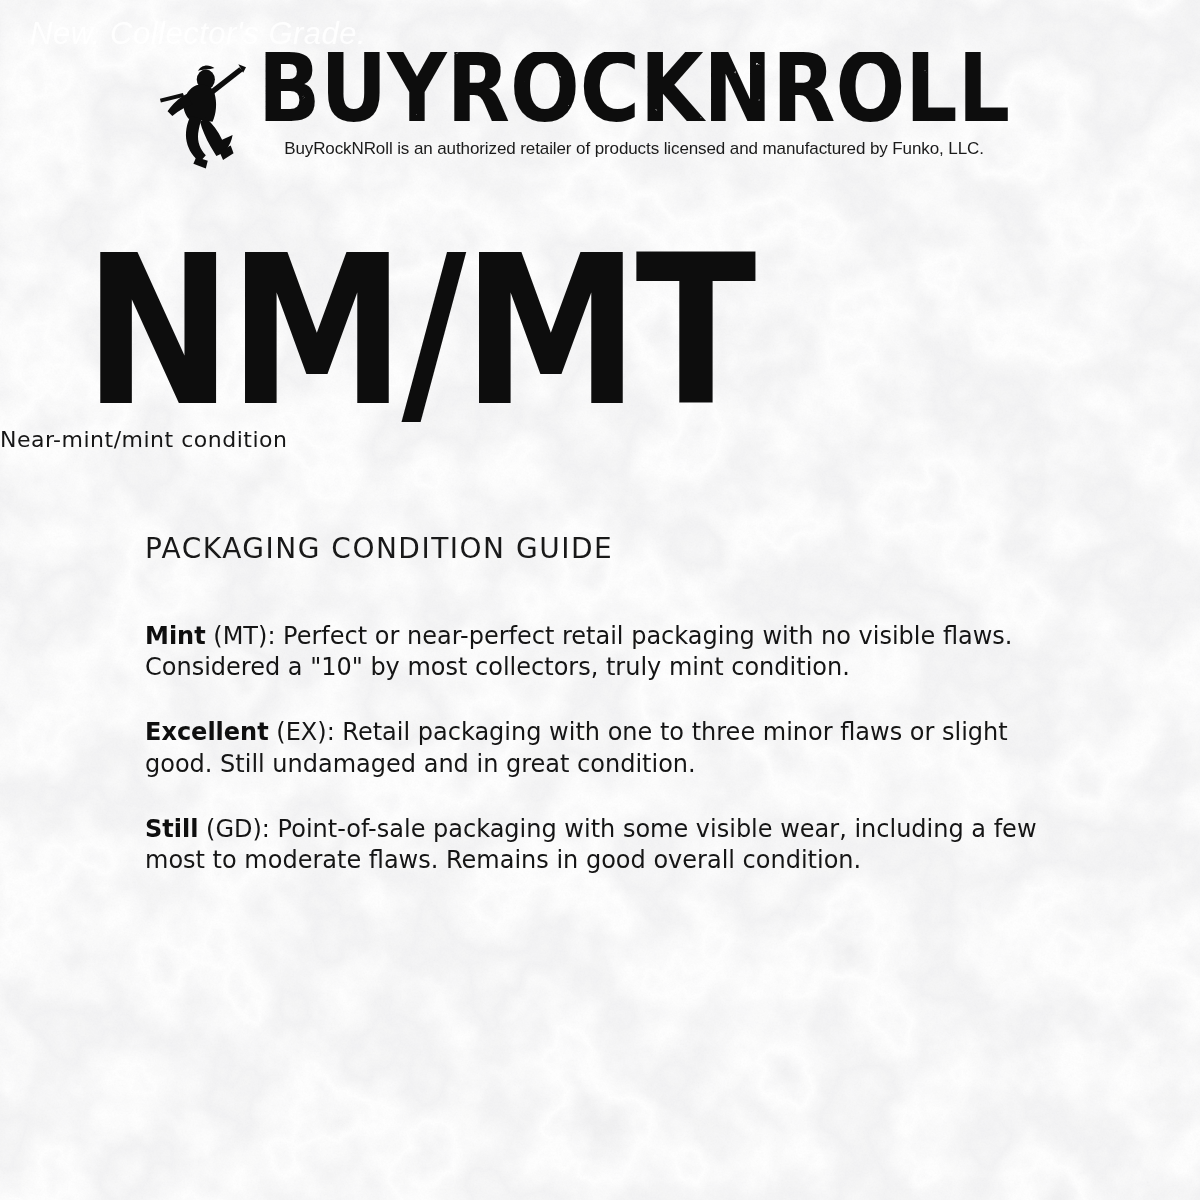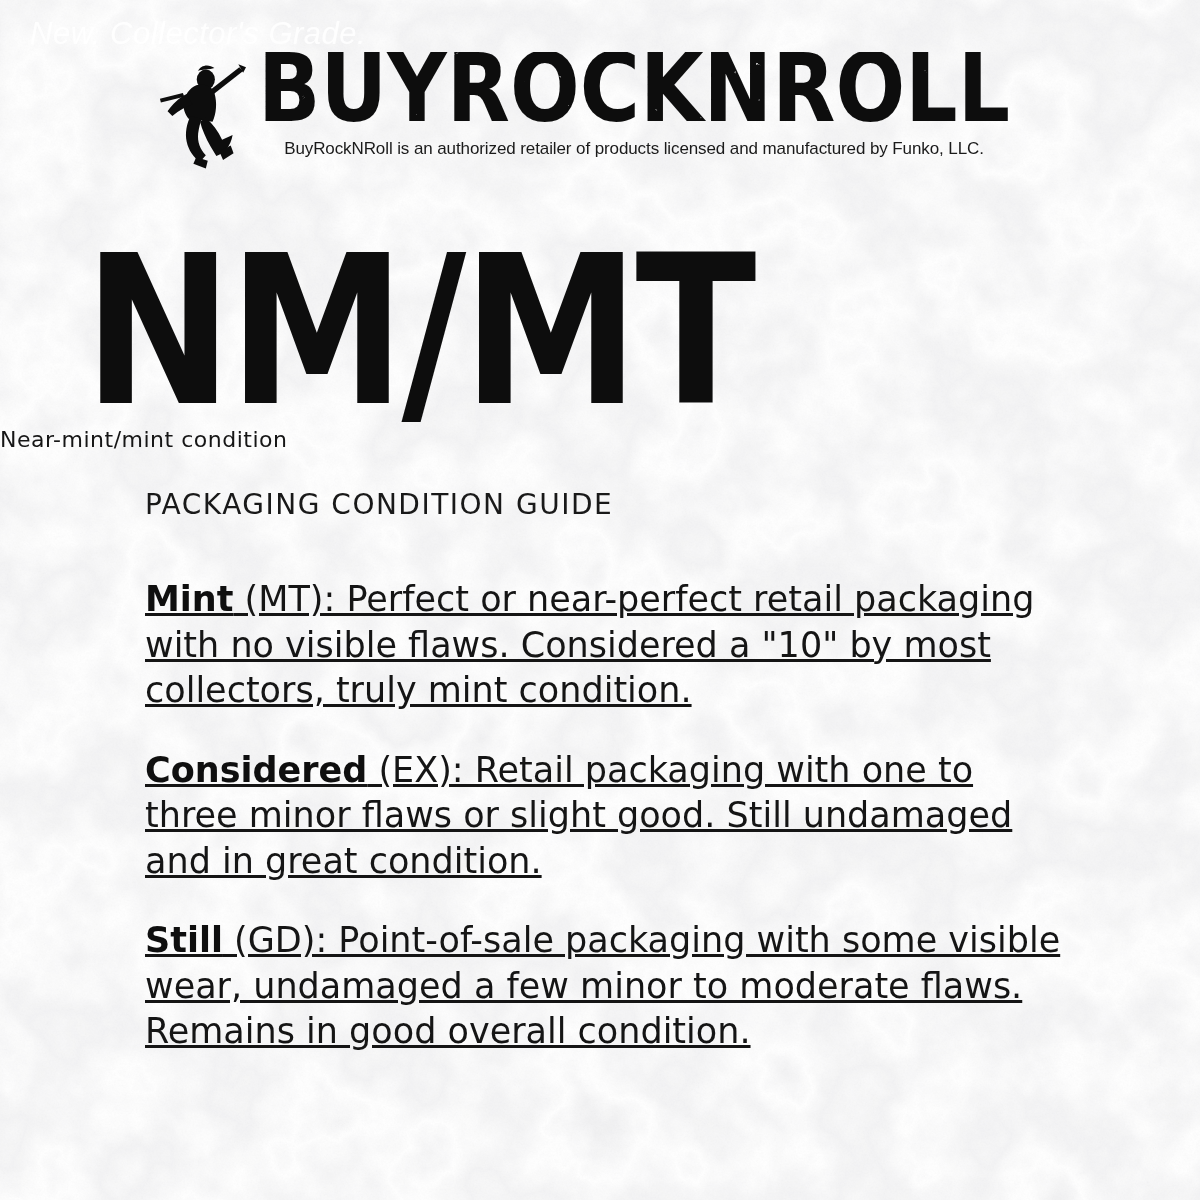--- a/index.html
+++ b/index.html
@@ -66,35 +66,34 @@
     white-space: nowrap;
   }
   .grade-label {
     margin-top: 2px;
     font-size: 22px;
     letter-spacing: 0.5px;
     color: #161616;
   }
 
   .guide {
-    position: absolute; left: 145px; top: 488px; width: 925px; z-index: 1;
+    position: absolute; left: 145px; top: 532px; width: 925px; z-index: 1;
   }
   .guide-heading {
     margin: 0 0 56px 0;
     font-weight: 400;
     font-size: 28px;
     letter-spacing: 1.5px;
     color: #191919;
   }
   .guide-entry {
     margin: 0 0 34px 0;
-    font-size: 35px;
+    font-size: 24px;
     line-height: 1.3;
     color: #151515;
-    text-decoration: underline;
   }
   .guide-entry .term { font-weight: 700; color: #0f0f0f; }
 </style>
 </head>
 <body>
 
 <svg class="paper-svg" viewBox="0 0 1200 1200" preserveAspectRatio="none">
   <defs>
     <filter id="paperBig" x="0" y="0" width="100%" height="100%">
       <feTurbulence type="fractalNoise" baseFrequency="0.011 0.011" numOctaves="5" seed="8"></feTurbulence>
@@ -159,16 +158,16 @@
   <h1 class="grade-code">NM/MT</h1>
   <div class="grade-label">Near-mint/mint condition</div>
 </section>
 
 <section class="guide">
   <h2 class="guide-heading">PACKAGING CONDITION GUIDE</h2>
 
   <p class="guide-entry"><span class="term">Mint</span><span> (MT): Perfect or near-perfect retail packaging with no visible flaws. Considered a "10" by most collectors, truly mint condition.</span></p>
 
 
-  <p class="guide-entry"><span class="term">Considered</span><span> (EX): Retail packaging with one to three minor flaws or slight good. Still undamaged and in great condition.</span></p>
+  <p class="guide-entry"><span class="term">Excellent</span><span> (EX): Retail packaging with one to three minor flaws or slight good. Still undamaged and in great condition.</span></p>
 
-  <p class="guide-entry"><span class="term">Still</span><span> (GD): Point-of-sale packaging with some visible wear, undamaged a few minor to moderate flaws. Remains in good overall condition.</span></p>
+  <p class="guide-entry"><span class="term">Still</span><span> (GD): Point-of-sale packaging with some visible wear, including a few most to moderate flaws. Remains in good overall condition.</span></p>
 </section>
 
 </body></html>

